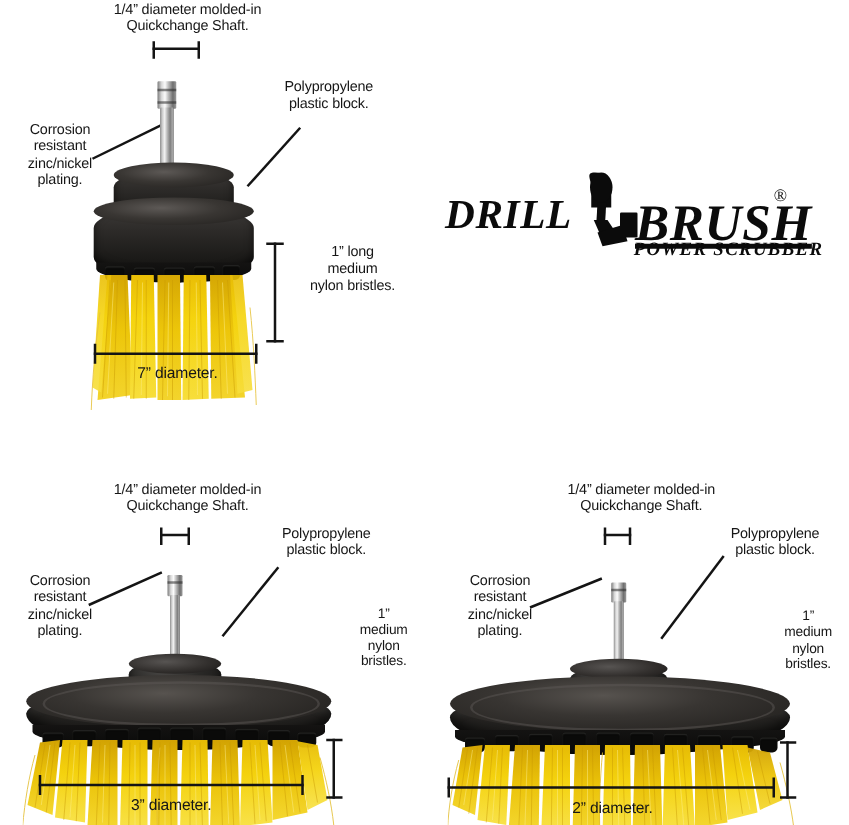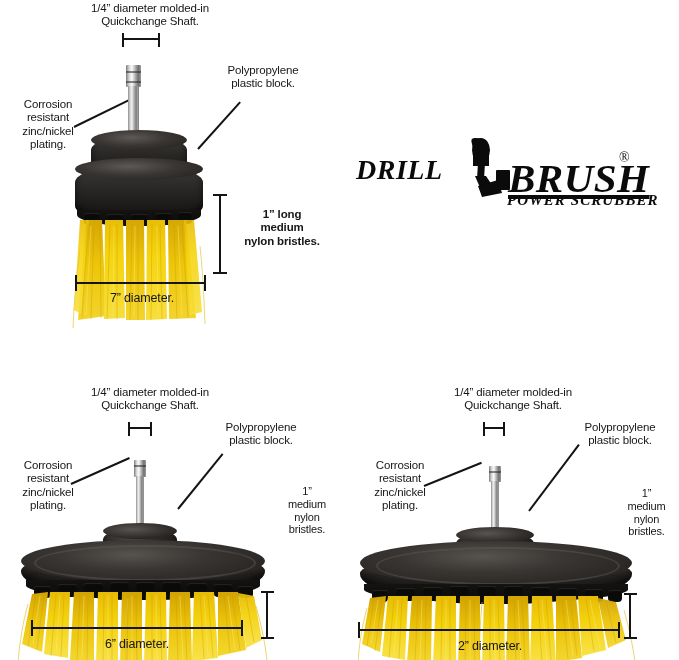--- a/index.html
+++ b/index.html
@@ -229,33 +229,33 @@
             <path d="M8,30 C4,58 2,82 1,108"></path>
             <path d="M128,26 C131,54 132,80 133,104"></path>
           </g>
         </svg>
       </div>
     </div>
 
     <div class="rule hline" style="left:213px;top:194px;width:14px;"></div>
     <div class="rule vline" style="left:219px;top:194px;height:80px;"></div>
     <div class="rule hline" style="left:213px;top:272px;width:14px;"></div>
-    <div class="lbl" style="left:230px;top:208px;width:104px;font-weight:bold;">1” long
+    <div class="lbl" style="left:230px;top:196px;width:104px;">1” long
 medium
 nylon bristles.</div>
 
     <div class="rule vline" style="left:75px;top:275px;height:16px;"></div>
     <div class="rule hline" style="left:75px;top:282px;width:131px;"></div>
     <div class="rule vline" style="left:204px;top:275px;height:16px;"></div>
     <div class="lbl" style="left:80px;top:292px;width:124px;font-size:12.5px;">7” diameter.</div>
   </div>
 
   <div class="logo" style="left:352px;top:130px;width:300px;height:80px;">
 
-    <div class="logo-main" style="left:4px;top:24px;font-size:28px;">DRILL</div>
+    <div class="logo-main" style="left:4px;top:24px;font-size:33px;">DRILL</div>
 
     <span class="logo-icon" style="left:110px;top:6px;width:54px;height:62px;">
       <svg width="54" height="62" viewBox="0 0 54 62" xmlns="http://www.w3.org/2000/svg">
         <g fill="#0b0b0b">
 
           <path d="M14,2 C22,2 27,7 27,14 L27,30 L11,30 L11,14 C11,7 6,2 14,2 Z"></path>
           <ellipse cx="19" cy="14" rx="9" ry="12"></ellipse>
 
           <path d="M16,26 L23,26 L22,44 L15,44 Z"></path>
 
@@ -392,21 +392,21 @@
     <div class="rule vline" style="left:266px;top:591px;height:48px;"></div>
     <div class="rule hline" style="left:261px;top:637px;width:13px;"></div>
     <div class="lbl sm" style="left:274px;top:485px;width:66px;">1”
 medium
 nylon
 bristles.</div>
 
     <div class="rule vline" style="left:31px;top:620px;height:16px;"></div>
     <div class="rule hline" style="left:31px;top:627px;width:212px;"></div>
     <div class="rule vline" style="left:241px;top:620px;height:16px;"></div>
-    <div class="lbl" style="left:75px;top:638px;width:124px;font-size:12.5px;">6” diameter.</div>
+    <div class="lbl" style="left:75px;top:638px;width:124px;font-size:12.5px;">3” diameter.</div>
   </div>
 
   <div>
 
     <div class="lbl" style="left:415px;top:386px;width:196px;">1/4” diameter molded-in
 Quickchange Shaft.</div>
     <div class="rule vline" style="left:483px;top:422px;height:14px;"></div>
     <div class="rule hline" style="left:483px;top:427px;width:22px;"></div>
     <div class="rule vline" style="left:503px;top:422px;height:14px;"></div>
 

